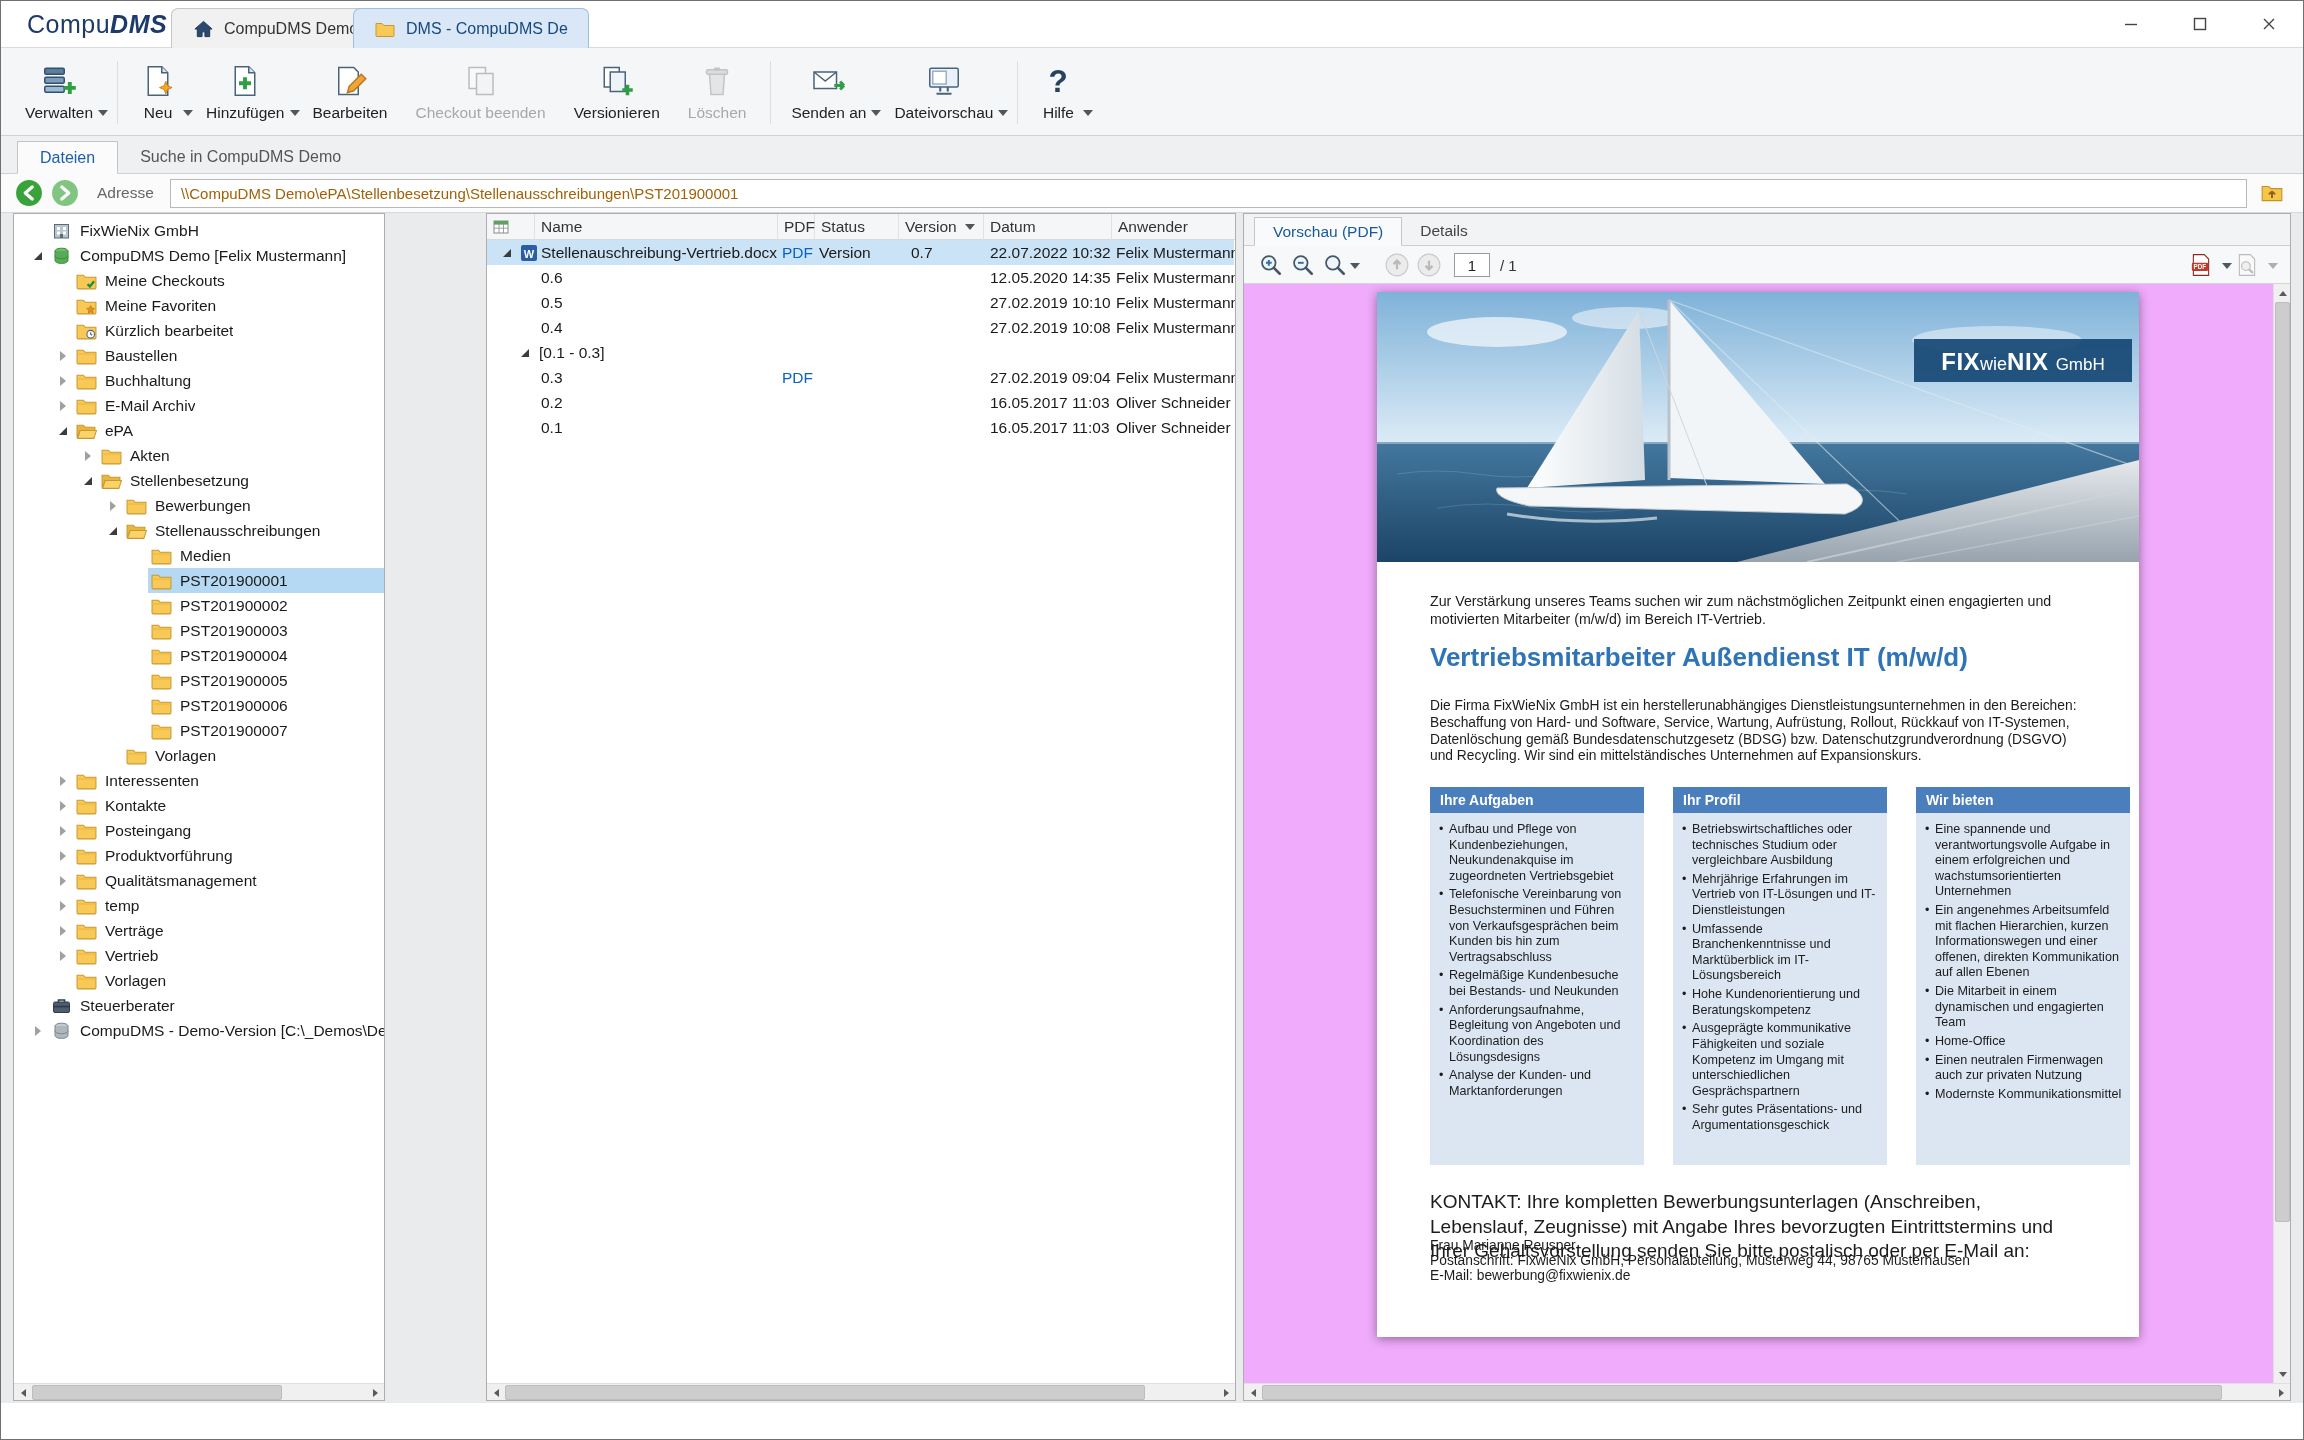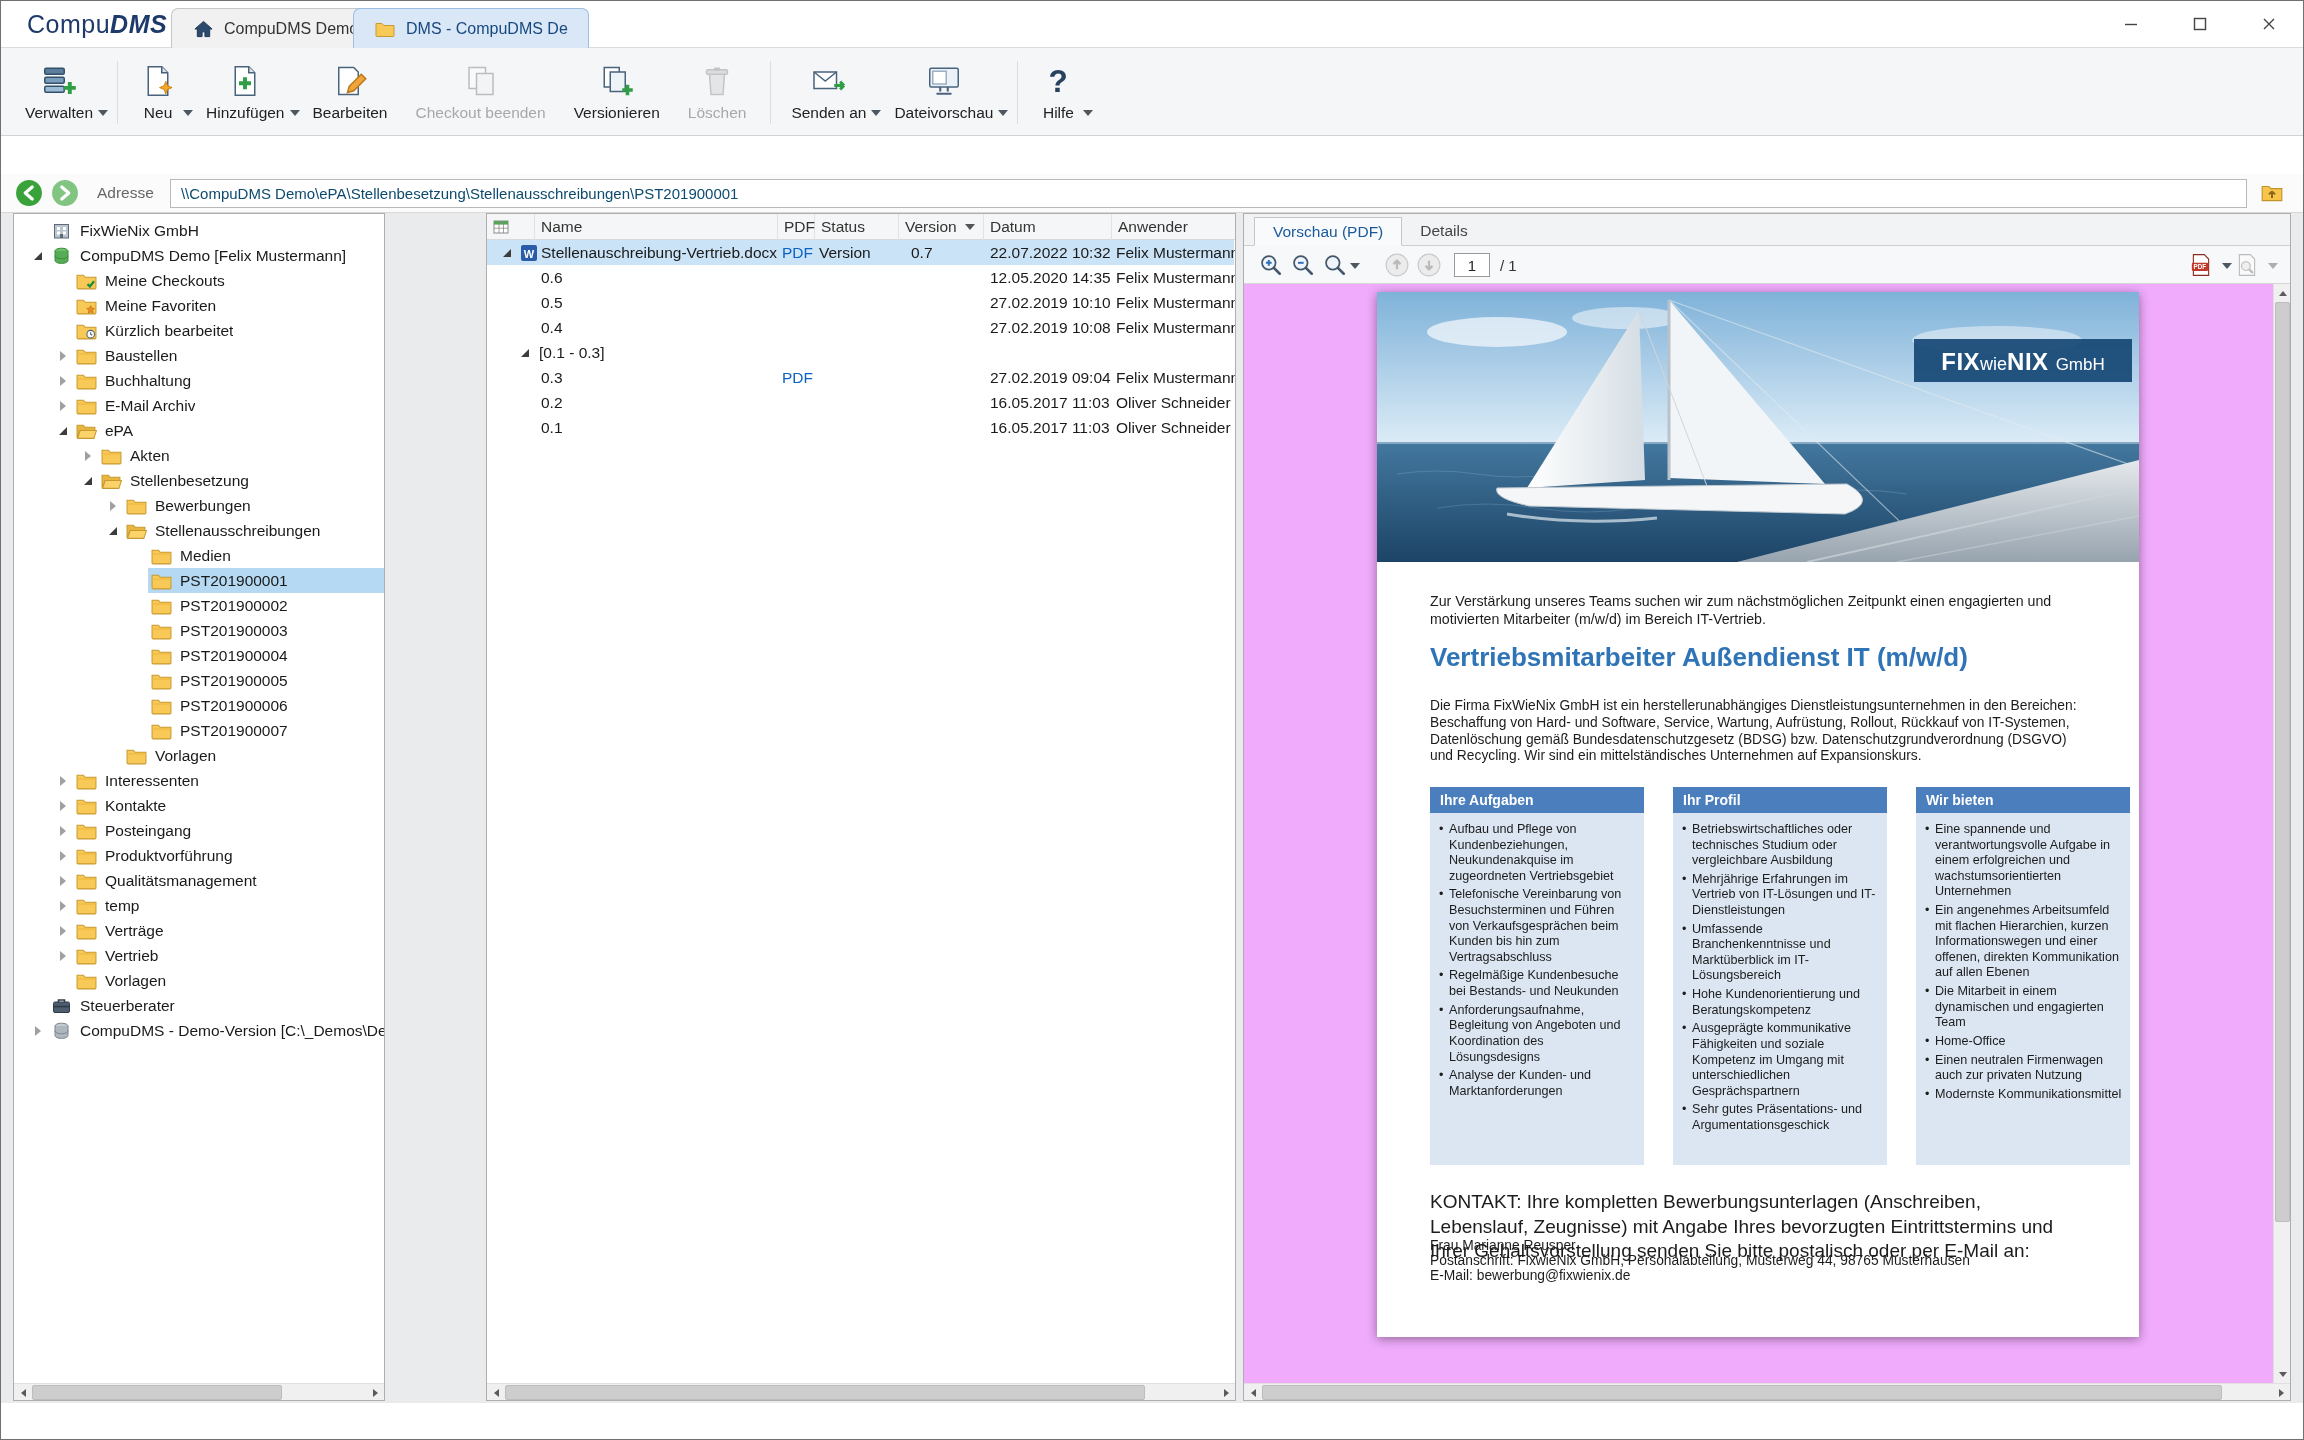--- a/index.html
+++ b/index.html
@@ -31,21 +31,21 @@
 
   
   .viewtabs { position:absolute; top:135px; left:0; right:0; height:38px; background:#eef0f2; border-bottom:1px solid #d0d0d0; display:flex; align-items:flex-end; padding-left:16px; }
   .vtab { height:33px; display:flex; align-items:center; padding:0 22px; font-size:16px; color:#555; }
   .vtab.active { background:#fbfbfb; border:1px solid #c4c4c4; border-bottom:1px solid #fbfbfb; margin-bottom:-1px; color:#1b5fae; }
 
   
   .addressrow { position:absolute; top:173px; left:0; right:0; height:39px; background:#fbfbfb; border-bottom:1px solid #d8d8d8; display:flex; align-items:center; padding:0 14px; gap:8px; }
   .navbtn { width:28px; height:28px; display:flex; align-items:center; justify-content:center; }
   .addr-label { color:#666; font-size:15.5px; margin:0 8px 0 10px; }
-  .addr-input { flex:1; height:29px; border:1px solid #b9b9b9; background:#fff; display:flex; align-items:center; padding:0 10px; font-size:15px; color:#0c4a6e; white-space:nowrap; overflow:hidden; }
+  .addr-input { flex:1; height:29px; border:1px solid #b9b9b9; background:#fff; display:flex; align-items:center; padding:0 10px; font-size:15px; color:#a16207; white-space:nowrap; overflow:hidden; }
   .addr-action { width:34px; height:29px; display:flex; align-items:center; justify-content:center; }
 
   
   .content { position:absolute; top:212px; left:0; right:0; height:1190px; background:#e9ebed; }
   .panel { position:absolute; top:0; height:1188px; background:#fff; border:1px solid #aeaeae; overflow:hidden; }
   #tree-panel { left:12px; width:372px; }
   #list-panel { left:485px; width:750px; }
   #preview-panel { left:1242px; width:1048px; }
   .splitter { position:absolute; top:0; bottom:0; width:7px; }
   #split1 { left:478px; } #split2 { left:1235px; }
@@ -264,20 +264,28 @@
       <span class="ricon">
         <svg width="36" height="36" viewBox="0 0 24 24">
             <text x="12" y="19" font-size="21" font-weight="bold" fill="#27415f" text-anchor="middle" font-family="Liberation Sans, sans-serif">?</text>
           </svg>
       </span>
       <span class="rlabel">Hilfe</span>
       <span class="dd"></span>
     </div>
   </nav>
 
+  <div class="viewtabs">
+    <div class="vtab active">
+        <span>Dateien</span>
+      </div>
+    <div class="vtab">
+        <span>Suche in CompuDMS Demo</span>
+      </div>
+  </div>
 
   <div class="addressrow">
     <span class="navbtn">
       <svg width="28" height="28" viewBox="0 0 26 26">
           <circle cx="13" cy="13" r="12" fill="#3aa23a"></circle>
           <path d="M16 7.5 L9.5 13 L16 18.5" stroke="#fff" stroke-width="3" fill="none" stroke-linecap="round" stroke-linejoin="round"></path>
         </svg>
     </span>
     <span class="navbtn">
       <svg width="28" height="28" viewBox="0 0 26 26">

